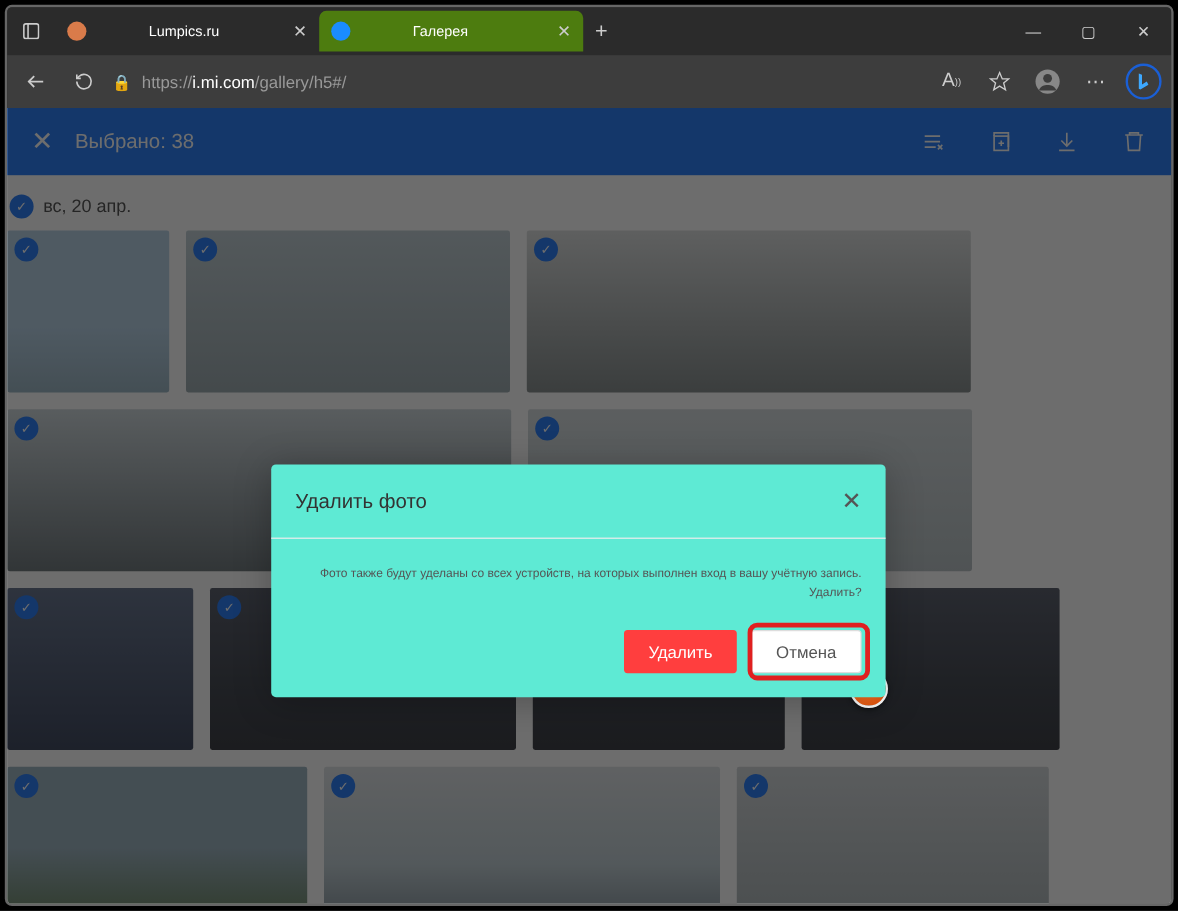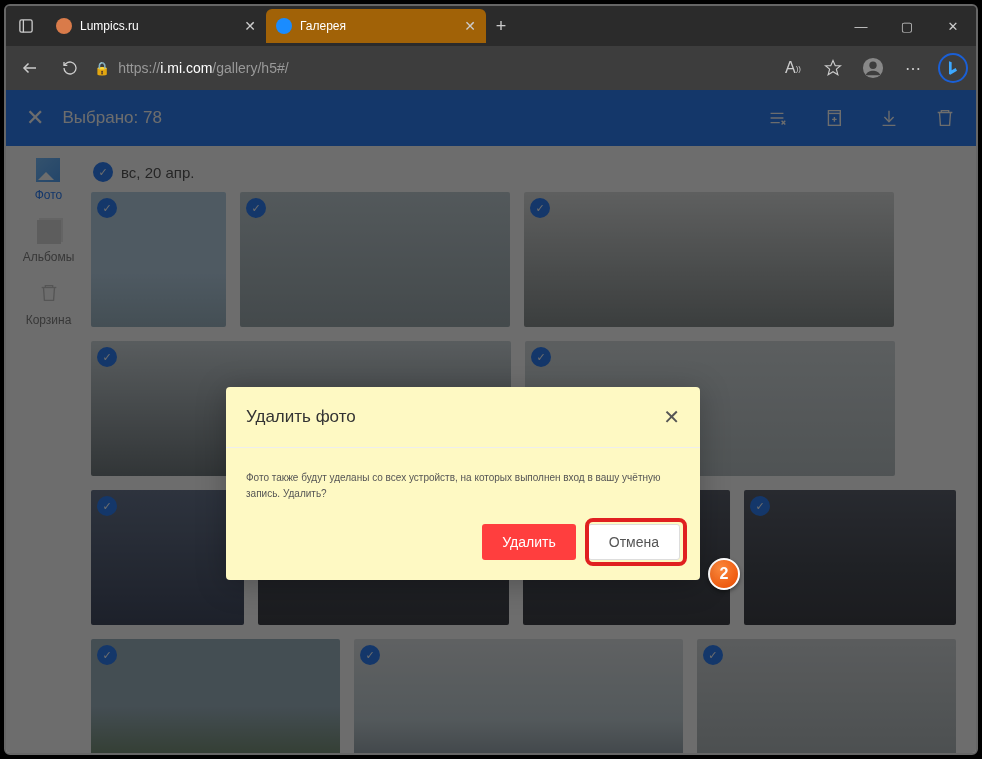--- a/index.html
+++ b/index.html
@@ -3,25 +3,25 @@
 <meta charset="utf-8">
 <style>
 * { margin:0; padding:0; box-sizing:border-box; font-family:-apple-system,'Segoe UI',Arial,sans-serif; }
 body { width:982px; height:759px; background:#000; overflow:hidden; position:relative; }
 .frame { position:absolute; top:4px; left:4px; width:974px; height:751px; border:2px solid #666; border-radius:6px; overflow:hidden; background:#2b2b2b; }
 
 .titlebar { height:40px; background:#2b2b2b; display:flex; align-items:center; color:#fff; }
 .tab-icon-box { width:40px; display:flex; justify-content:center; }
 .tab-icon-box svg { width:14px; height:14px; fill:#ccc; }
 .tab { height:34px; display:flex; align-items:center; padding:0 10px 0 10px; gap:8px; min-width:220px; position:relative; }
-.tab.active { background:#a16207; border-radius:6px 6px 0 0; }
+.tab.active { background:#4d7c0f; border-radius:6px 6px 0 0; }
 .tab .favicon { width:16px; height:16px; border-radius:8px; flex-shrink:0; }
 .fav-orange { background:#d97b4a; }
 .fav-blue { background:#1a8cff; border-radius:3px; }
-.tab .label { color:#fff; font-size:12px; flex:1; white-space:nowrap; overflow:hidden; }
+.tab .label { color:#fff; font-size:12px; flex:1; white-space:nowrap; overflow:hidden;margin-left:44px; }
 .tab .close { color:#ccc; font-size:14px; }
 .newtab { width:30px; text-align:center; color:#ccc; font-size:18px; }
 .wincontrols { margin-left:auto; display:flex; }
 .wincontrols div { width:46px; height:40px; display:flex; align-items:center; justify-content:center; color:#ccc; font-size:13px; }
 
 .addrbar { height:44px; background:#3d3d3d; display:flex; align-items:center; padding:0 8px; gap:8px; }
 .addrbar .nav { width:32px; height:32px; display:flex; align-items:center; justify-content:center; color:#ccc; }
 .addrbar .urlbox { flex:1; display:flex; align-items:center; gap:8px; }
 .addrbar .lock { color:#ccc; font-size:13px; }
 .addrbar .url { color:#fff; font-size:14px;text-align:center; }
@@ -54,21 +54,21 @@
 .date-label { font-size:15px; color:#333; }
 .photo-row { display:flex; gap:14px; margin-bottom:14px; }
 .photo { position:relative; height:135px; border-radius:2px; overflow:hidden; }
 .photo .check { position:absolute; top:6px; left:6px; }
 .w1 { width:135px; } .w2 { width:270px; } .w3 { width:370px; }
 .w155 { width:155px; } .w255 { width:255px; } .w210 { width:210px; } .w215 { width:215px; }
 .w250 { width:250px; } .w260 { width:260px; } .w330 { width:330px; }
 
 .dim-overlay { position:absolute; inset:0; background:rgba(30,30,30,0.65); }
 
-.modal { position:absolute; top:297px; left:220px; width:474px; background:#fef9c3; border-radius:4px; box-shadow:0 4px 30px rgba(0,0,0,0.25); z-index:10; }
+.modal { position:absolute; top:297px; left:220px; width:512px; background:#5eead4; border-radius:4px; box-shadow:0 4px 30px rgba(0,0,0,0.25); z-index:10;text-align:right; }
 .modal-head { display:flex; align-items:center; padding:18px 20px; border-bottom:1px solid #eee; }
 .modal-title { font-size:17px; color:#333; }
 .modal-close { margin-left:auto; font-size:20px; color:#555; }
 .modal-body { padding:22px 20px 12px; font-size:10px; color:#555; line-height:1.6; }
 .modal-foot { display:flex; justify-content:flex-end; gap:12px; padding:10px 20px 20px; position:relative; }
 .btn { height:36px; padding:0 20px; border-radius:3px; font-size:14px; display:flex; align-items:center; }
 .btn-cancel { background:#fff; border:1px solid #ddd; color:#555; }
 .btn-delete { background:#ff3e3e; color:#fff; }
 .hilite { position:absolute; border:4px solid #e02020; border-radius:8px; pointer-events:none; }
 .hilite-del { top:4px; right:13px; width:102px; height:48px; }
@@ -153,21 +153,21 @@
             <path d="M6 2l4 1.5v12l6-3.5 2 4-10 6-2-1z"></path>
           </svg>
         </div>
     </div>
   </div>
 
   <div class="content">
 
     <div class="selbar">
       <div class="x">✕</div>
-      <div class="txt">Выбрано: 78</div>
+      <div class="txt">Выбрано: 38</div>
       <div class="actions">
         <div>
             <svg width="22" height="22" viewBox="0 0 24 24">
               <line x1="5" y1="7" x2="19" y2="7"></line>
               <line x1="5" y1="12" x2="19" y2="12"></line>
               <line x1="5" y1="17" x2="15" y2="17"></line>
               <line x1="17" y1="15" x2="21" y2="19"></line>
               <line x1="21" y1="15" x2="17" y2="19"></line>
             </svg>
           </div>
@@ -190,38 +190,20 @@
             <svg width="22" height="22" viewBox="0 0 24 24">
               <polyline points="4,6 20,6"></polyline>
               <path d="M8 6V4h8v2"></path>
               <path d="M6 6l1 14h10l1-14"></path>
             </svg>
           </div>
       </div>
     </div>
 
     <div class="main">
-      <div class="sidebar">
-        <div class="sbitem active">
-          <div class="sb-sq sb-photo"></div>
-          <span>Фото</span>
-        </div>
-        <div class="sbitem">
-          <div class="sb-sq sb-alb"></div>
-          <span>Альбомы</span>
-        </div>
-        <div class="sbitem">
-          <div class="sb-trash"><svg viewBox="0 0 24 24">
-                <polyline points="4,6 20,6"></polyline>
-                <path d="M8 6V4h8v2"></path>
-                <path d="M6 6l1 14h10l1-14"></path>
-              </svg></div>
-          <span>Корзина</span>
-        </div>
-      </div>
 
       <div class="gallery">
         <div class="date-row">
           <div class="check">✓</div>
           <span class="date-label">вс, 20 апр.</span>
         </div>
         <div class="photo-row">
           <div class="photo w1 sky1">
               <div class="check">✓</div>
             </div>

